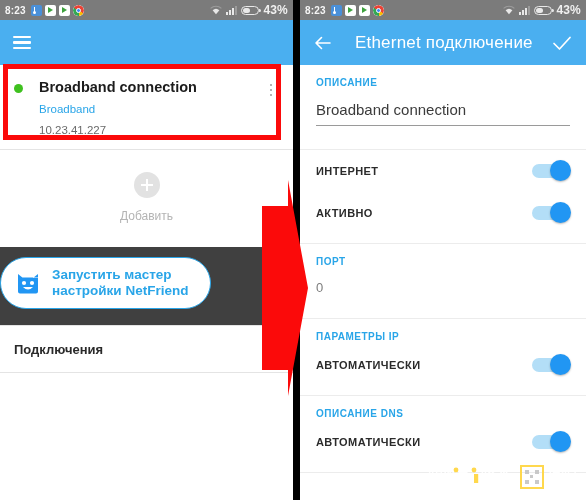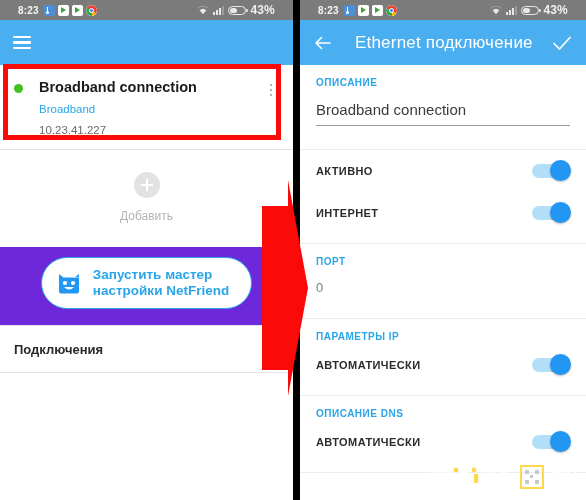--- a/index.html
+++ b/index.html
@@ -15,21 +15,21 @@
   
   .phone{position:absolute;top:0;height:500px;background:#fff;overflow:hidden;}
   #phone-left{left:0;width:293px;}
   #phone-right{left:300px;width:286px;}
 
   
   .statusbar{
     height:20px;background:#7b7b7b;color:#f2f2f2;
     display:flex;align-items:center;
     font-size:10px;letter-spacing:.2px;
-    padding:0 18px;box-sizing:border-box;
+    padding:0 5px;box-sizing:border-box;
   }
   .sb-time{font-size:10px;font-weight:700;color:#f5f5f5;margin-right:5px;}
   .sb-apps{display:flex;align-items:center;gap:3px;}
   .sb-app{width:11px;height:11px;border-radius:2px;display:block;position:relative;}
   .sb-app.music{background:#4a90d9;}
   .sb-app.music:after{content:"";position:absolute;left:3px;top:2px;width:5px;height:6px;
     border-left:1.5px solid #fff;border-bottom:0;}
   .sb-app.music:before{content:"";position:absolute;left:2px;top:6px;width:3px;height:3px;
     background:#fff;border-radius:50%;}
   .sb-app.play{background:#ffffff;}
@@ -86,21 +86,21 @@
     border:5px solid #fb0a0a;box-sizing:border-box;pointer-events:none;z-index:6;}
 
   .divider{height:1px;background:#e4e4e4;}
   .add-block{padding:22px 0 24px 0;display:flex;flex-direction:column;align-items:center;cursor:pointer;}
   .add-circle{width:26px;height:26px;border-radius:50%;background:#e2e2e2;position:relative;}
   .add-circle:before,.add-circle:after{content:"";position:absolute;background:#fff;}
   .add-circle:before{left:7px;top:12px;width:12px;height:2px;}
   .add-circle:after{left:12px;top:7px;width:2px;height:12px;}
   .add-label{margin-top:11px;font-size:12px;color:#b4b4b4;}
 
-  .netfriend-wrap{padding:10px 0 16px 0;display:flex;justify-content:center;background:#6d28d9;}
+  .netfriend-wrap{padding:10px 0 16px 0;display:flex;justify-content:flex-start;background:#404040;}
   .netfriend-btn{border:1.6px solid #29a5e8;border-radius:26px;padding:9px 22px 9px 16px;
     display:flex;align-items:center;gap:13px;cursor:pointer;background:#fff;}
   .nf-mascot{width:22px;height:24px;position:relative;flex:none;}
   .nf-label{font-size:13.5px;line-height:16px;color:#29a5e8;font-weight:700;}
 
   .row-link{height:46px;display:flex;align-items:center;padding:0 14px;box-sizing:border-box;
     background:#fff;cursor:pointer;}
   .row-link .rl-text{font-size:13px;color:#2a2a2a;font-weight:700;}
   .chev{margin-left:auto;color:#bdbdbd;font-size:11px;}
 
@@ -269,26 +269,26 @@
     </div>
 
     <div class="sect">
       <div class="sect-label">ОПИСАНИЕ</div>
       <div class="field-value">Broadband connection</div>
     </div>
     <div class="gap"></div>
     <div class="sep"></div>
 
     <div class="switch-row">
+      <span class="sr-label">ИНТЕРНЕТ</span>
+      <span class="switch"></span>
+    </div>
+
+    <div class="switch-row">
       <span class="sr-label">АКТИВНО</span>
-      <span class="switch"></span>
-    </div>
-
-    <div class="switch-row">
-      <span class="sr-label">ИНТЕРНЕТ</span>
       <span class="switch"></span>
     </div>
     <div class="gap"></div>
     <div class="sep"></div>
 
     <div class="sect">
       <div class="sect-label">ПОРТ</div>
       <div class="port-value">0</div>
     </div>
     <div class="gap"></div>

